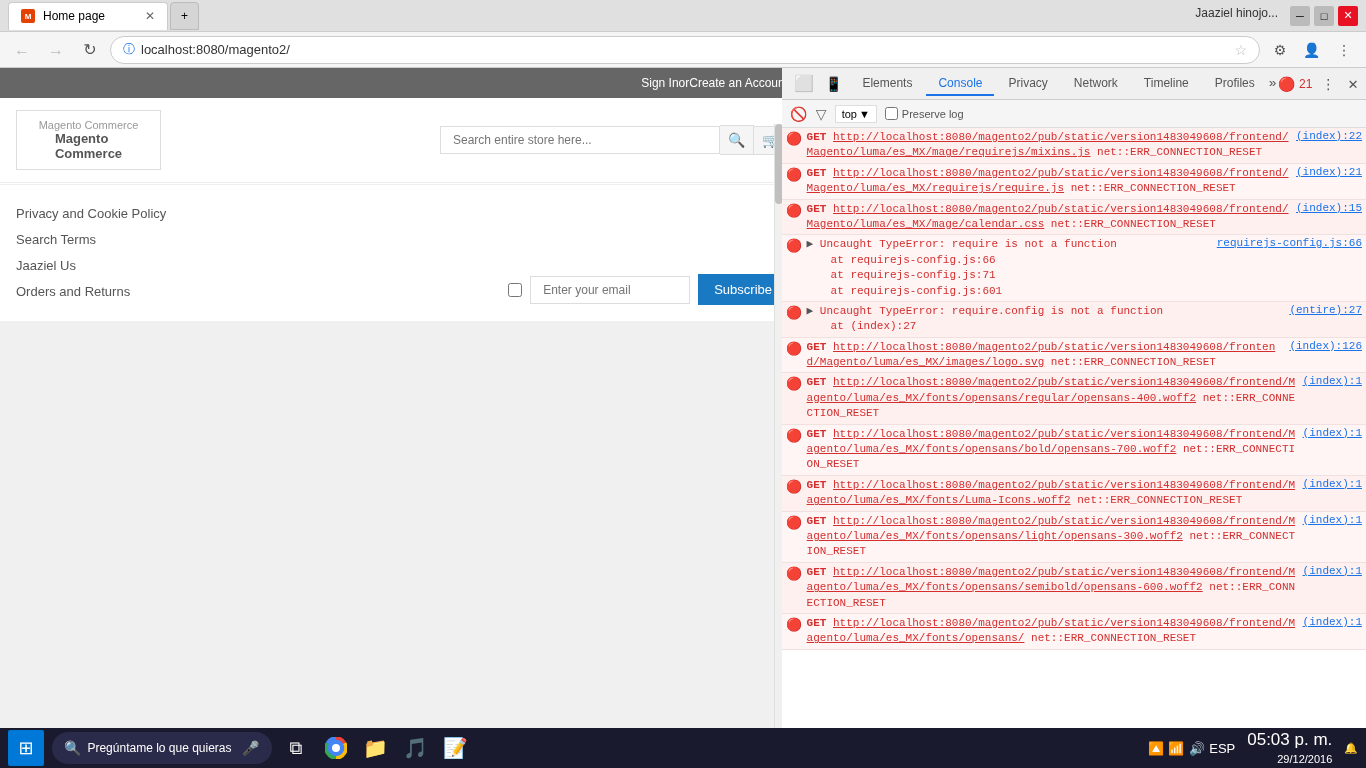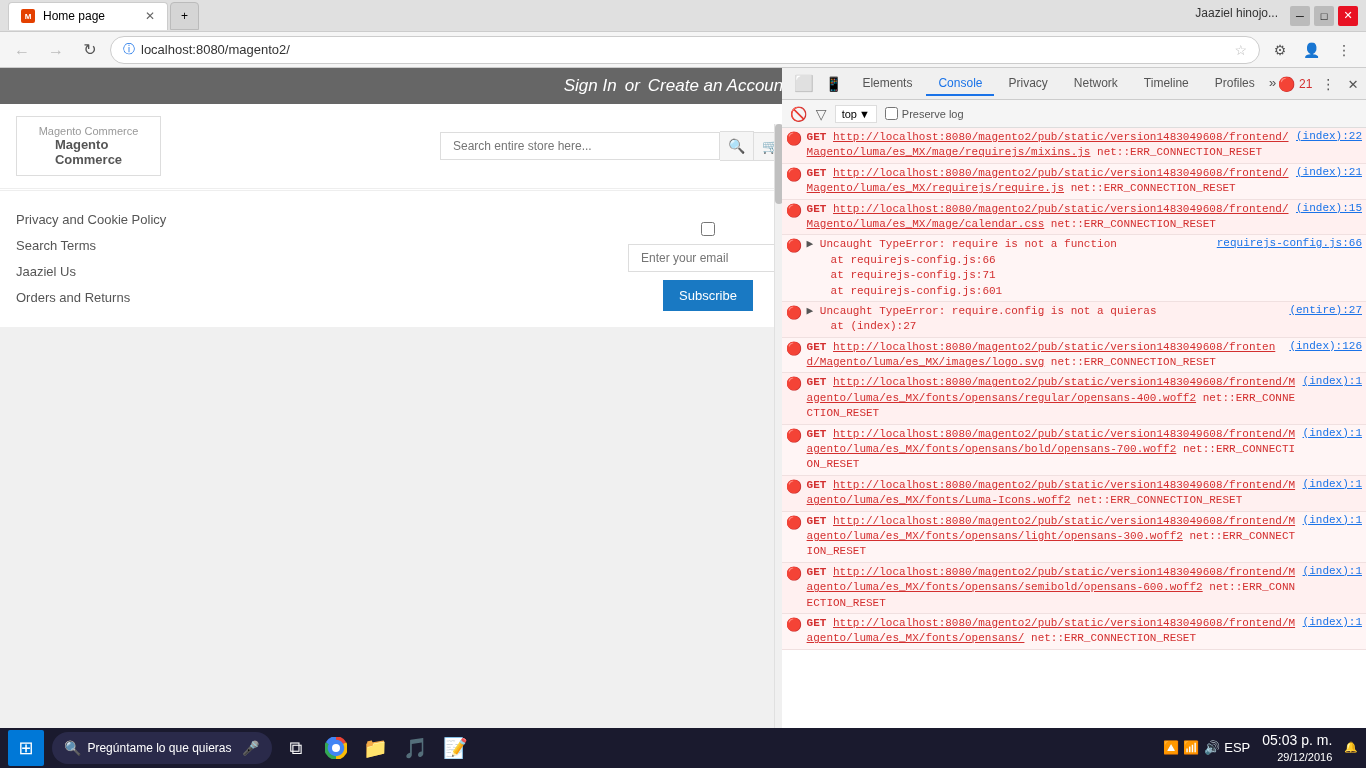--- a/index.html
+++ b/index.html
@@ -143,25 +143,23 @@
       border-right: 1px solid #ddd;
       position: relative;
     }
 
     
     .site-header {
       background: #666;
       color: white;
       padding: 8px 16px;
       text-align: right;
-      font-size: 17px;
+      font-size: 12px;
       display: flex;
       justify-content: flex-end;
-      gap: 8px;
-      font-style: italic;
     }
     .site-header a { color: white; text-decoration: none; }
 
     .site-logo-nav {
       padding: 12px 16px;
       display: flex;
       align-items: center;
       gap: 16px;
       border-bottom: 1px solid #eee;
     }
@@ -236,21 +234,20 @@
     }
     .footer-links { list-style: none; font-size: 13px; color: #666; line-height: 2; }
     .footer-links a { color: #555; text-decoration: none; }
     .footer-email-row {
       display: flex;
       align-items: center;
       gap: 8px;
       position: absolute;
       right: 16px;
       bottom: 16px;
-      flex-direction: column;
     }
     .email-checkbox { width: 14px; height: 14px; }
     .email-input {
       border: 1px solid #ddd;
       padding: 6px 12px;
       font-size: 12px;
       width: 160px;
     }
     .subscribe-btn {
       background: #1979c3;
@@ -566,21 +563,21 @@
           <div class="console-msg"><strong>GET</strong> <a href="#" style="color:#d32f2f;">http://localhost:8080/magento2/pub/static/version1483049608/frontend/Magento/luma/es_MX/mage/calendar.css</a> <span>net::ERR_CONNECTION_RESET</span></div>
           <span class="console-source">(index):15</span>
         </div>
         <div class="console-entry">
           <span class="error-icon">🔴</span>
           <div class="console-msg"><span style="color:#555;">▶ </span><span style="color:#d32f2f;">Uncaught TypeError: require is not a function</span><div style="padding-left: 24px; color: rgb(211, 47, 47);">at requirejs-config.js:66</div><div style="padding-left: 24px; color: rgb(211, 47, 47);">at requirejs-config.js:71</div><div style="padding-left: 24px; color: rgb(211, 47, 47);">at requirejs-config.js:601</div></div>
           <span class="console-source">requirejs-config.js:66</span>
         </div>
         <div class="console-entry">
           <span class="error-icon">🔴</span>
-          <div class="console-msg"><span style="color:#555;">▶ </span><span style="color:#d32f2f;">Uncaught TypeError: require.config is not a quieras</span><div style="padding-left: 24px; color: rgb(211, 47, 47);">at (index):27</div></div>
+          <div class="console-msg"><span style="color:#555;">▶ </span><span style="color:#d32f2f;">Uncaught TypeError: require.config is not a function</span><div style="padding-left: 24px; color: rgb(211, 47, 47);">at (index):27</div></div>
           <span class="console-source">(entire):27</span>
         </div>
         <div class="console-entry">
           <span class="error-icon">🔴</span>
           <div class="console-msg"><strong>GET</strong> <a href="#" style="color:#d32f2f;">http://localhost:8080/magento2/pub/static/version1483049608/frontend/Magento/luma/es_MX/images/logo.svg</a> <span>net::ERR_CONNECTION_RESET</span></div>
           <span class="console-source">(index):126</span>
         </div>
         <div class="console-entry">
           <span class="error-icon">🔴</span>
           <div class="console-msg"><strong>GET</strong> <a href="#" style="color:#d32f2f;">http://localhost:8080/magento2/pub/static/version1483049608/frontend/Magento/luma/es_MX/fonts/opensans/regular/opensans-400.woff2</a> <span>net::ERR_CONNECTION_RESET</span></div>
@@ -638,18 +635,18 @@
   <div class="taskbar-icon" style="color:#1db954; font-size:20px;">🎵</div>
   <div class="taskbar-icon" style="color:#2b579a; font-size:20px;">📝</div>
   <div class="taskbar-right">
     <div class="taskbar-sys-icons">
       <span style="cursor:pointer;">🔼</span>
       <span style="cursor:pointer;">📶</span>
       <span style="cursor:pointer;">🔊</span>
       <span style="cursor:pointer;">ESP</span>
     </div>
     <div class="taskbar-clock" style="cursor:pointer;">
-      <div style="font-size:14px;text-align:center;">05:03 p. m.</div>
+      <div style="font-size:17px;text-align:center;">05:03 p. m.</div>
       <div style="font-size:11px;">29/12/2016</div>
     </div>
     <span style="cursor:pointer;">🔔</span>
   </div>
 </div>
 
 </body></html>

